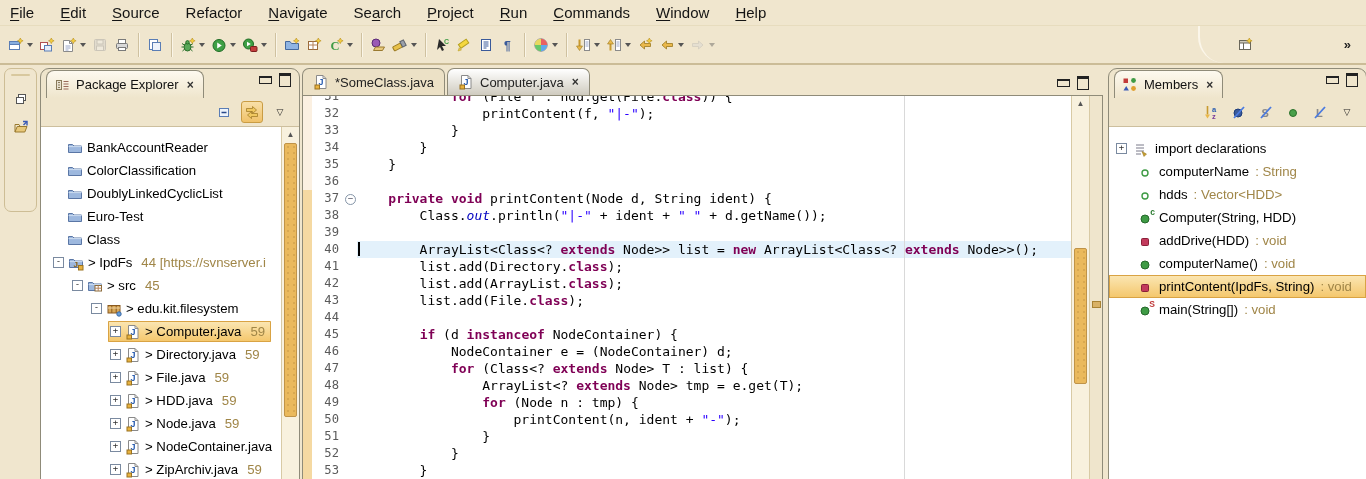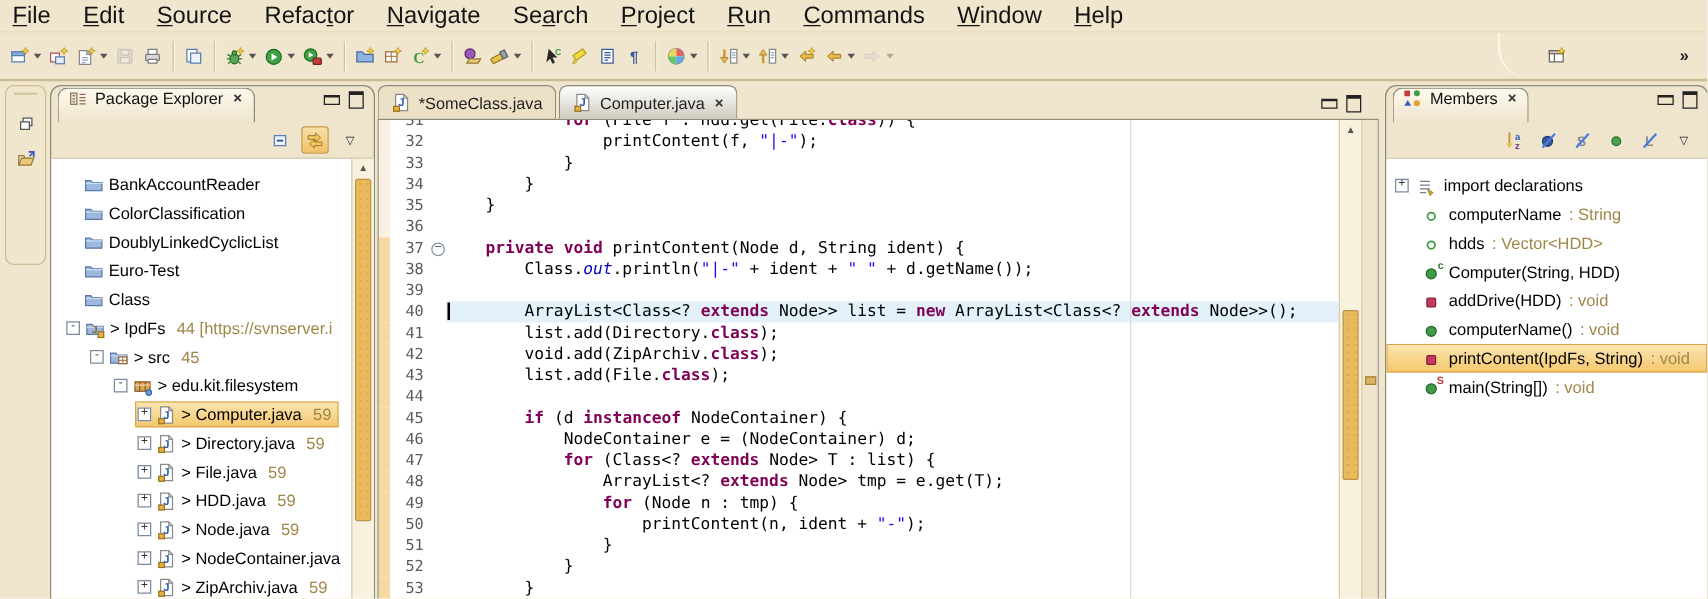--- a/index.html
+++ b/index.html
@@ -1,20 +1,20 @@
 <!DOCTYPE html>
 <html><head>
 <meta charset="utf-8">
 <style>
   html,body{margin:0;padding:0;}
   body{font-family:"Liberation Sans",sans-serif;}
   .screen{position:relative;width:1366px;height:479px;background:#f0e6ce;overflow:hidden;}
 
   
-  .menubar{height:25px;display:flex;align-items:center;gap:26px;padding-left:10px;font-size:19px;color:#141414;border-bottom:1px solid #e7dcbe;}
+  .menubar{height:25px;display:flex;align-items:center;gap:26px;padding-left:10px;font-size:15px;color:#141414;border-bottom:1px solid #e7dcbe;}
   .mi{cursor:default;white-space:nowrap;}
   .mi u{text-underline-offset:2px;}
 
   
   .toolbar{height:37px;display:flex;align-items:center;padding:0 5px;border-bottom:2px solid #cbbc97;}
   .sep{width:1px;height:24px;background:#cfc1a0;box-shadow:1px 0 0 #faf5e8;margin:0 5px;}
   .tb{display:flex;align-items:center;height:27px;padding:0 3px;border-radius:3px;cursor:default;}
   .tb.disabled{opacity:.42;}
   .ico{width:16px;height:16px;display:inline-block;}
   .ico svg{width:16px;height:16px;display:block;}
@@ -27,21 +27,21 @@
   .workspace{position:absolute;top:63px;left:0;right:0;bottom:0;}
 
   
   .fastview{position:absolute;left:4px;top:5px;width:31px;height:142px;border:1px solid #cdbd95;border-radius:7px;}
   .fv-handle{width:19px;height:2px;background:#d8c89e;margin:5px auto 12px auto;border-radius:2px;}
   .fv-btn{width:22px;height:22px;margin:6px auto;display:flex;align-items:center;justify-content:center;}
 
   
   .panel{position:absolute;top:5px;bottom:-2px;border:1px solid #8f8b79;border-radius:9px 9px 0 0;background:#efe5cc;display:flex;flex-direction:column;overflow:hidden;}
   .phead{height:29px;display:flex;align-items:flex-end;}
-  .ptab{margin-left:5px;height:27px;display:flex;align-items:flex-start;gap:6px;padding:0 9px 0 7px;border:1px solid #8f8b79;border-bottom:none;border-radius:8px 8px 0 0;background:linear-gradient(#fdf9ef,#efe5cc);font-size:13px;color:#111;white-space:nowrap;}
+  .ptab{margin-left:5px;height:27px;display:flex;align-items:center;gap:6px;padding:0 9px 0 7px;border:1px solid #8f8b79;border-bottom:none;border-radius:8px 8px 0 0;background:linear-gradient(#fdf9ef,#efe5cc);font-size:13px;color:#111;white-space:nowrap;}
   .close-x{font-size:12px;font-weight:bold;color:#333;margin-left:2px;cursor:default;}
   .phead-sp{flex:1;}
   .minmax{display:flex;gap:7px;margin:4px 8px 0 0;align-self:flex-start;}
   .btn-min{width:11px;height:5px;border:1px solid #222;border-top-width:2px;margin-top:3px;}
   .btn-max{width:10px;height:10px;border:1px solid #222;border-top-width:3px;}
   .ptools{height:28px;display:flex;align-items:center;justify-content:flex-end;gap:7px;padding-right:9px;}
   .vbtn{width:20px;height:20px;display:flex;align-items:center;justify-content:center;border-radius:3px;}
   .vbtn.pressed{background:linear-gradient(#f8dfa8,#f0c169);border:1px solid #c99c44;}
   .vmenu{font-size:9px;color:#222;padding:0 2px;}
   .pbody{flex:1;background:#fff;border-top:1px solid #cdbf9e;position:relative;overflow:hidden;}
@@ -743,21 +743,21 @@
               <div class="cl">
                 <span class="diffc ch"></span>
                 <span class="lnc">41</span>
                 <span class="foldc"></span>
                 <span class="txtc"><span class="tk-d">        list.add(Directory.</span><span class="tk-k">class</span><span class="tk-d">);</span></span>
               </div>
               <div class="cl">
                 <span class="diffc ch"></span>
                 <span class="lnc">42</span>
                 <span class="foldc"></span>
-                <span class="txtc"><span class="tk-d">        void.add(ZipArchiv.</span><span class="tk-k">class</span><span class="tk-d">);</span></span>
+                <span class="txtc"><span class="tk-d">        list.add(ArrayList.</span><span class="tk-k">class</span><span class="tk-d">);</span></span>
               </div>
               <div class="cl">
                 <span class="diffc ch"></span>
                 <span class="lnc">43</span>
                 <span class="foldc"></span>
                 <span class="txtc"><span class="tk-d">        list.add(File.</span><span class="tk-k">class</span><span class="tk-d">);</span></span>
               </div>
               <div class="cl">
                 <span class="diffc ch"></span>
                 <span class="lnc">44</span>

